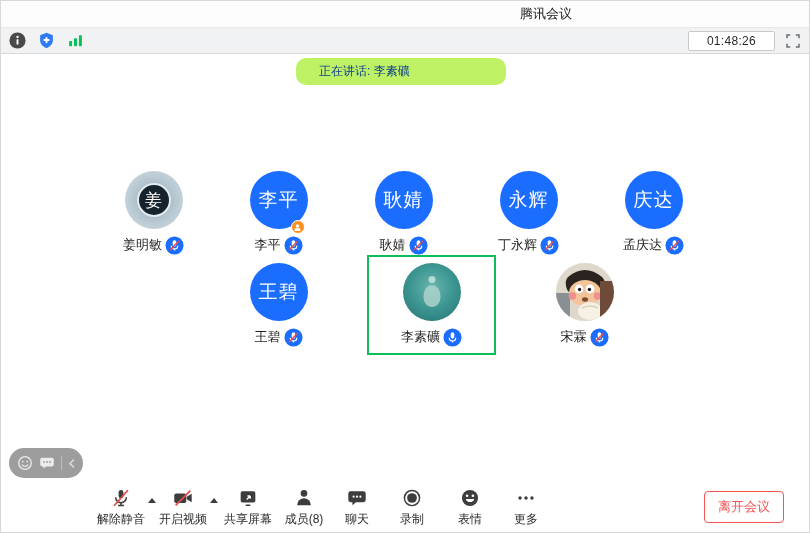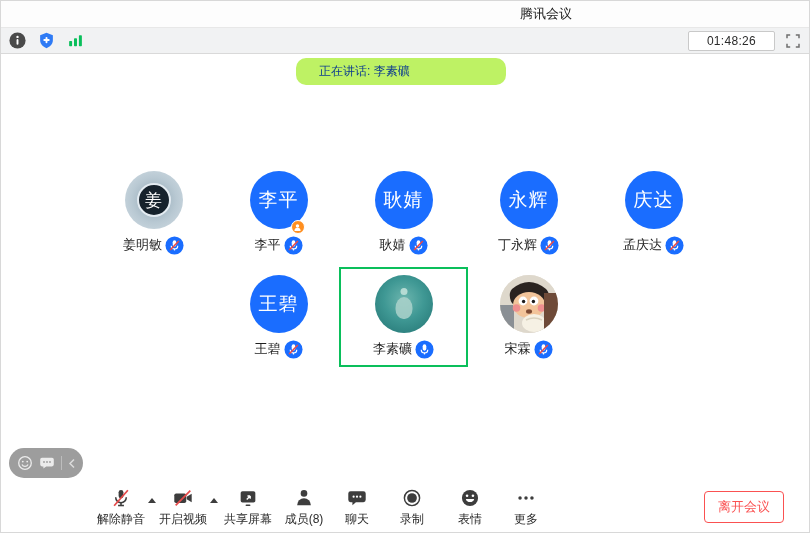--- a/index.html
+++ b/index.html
@@ -20,21 +20,21 @@
   .timer { border:1px solid #c9c9c9; background:#fff; border-radius:2px; font-size:12px; color:#2b2b2b; padding:2px 18px; margin-right:10px; letter-spacing:.3px; }
   .sb-icon { display:flex; align-items:center; justify-content:center; cursor:pointer; }
 
   
   .banner { position:absolute; left:295px; top:57px; width:210px; height:27px; background:#bef264; border-radius:10px;
             color:#0d3c8f; font-size:12px; display:flex; align-items:center; padding-left:23px; }
 
   
   .p-row { position:absolute; display:flex; }
   .p-row.row-1 { left:90px;  top:164px; }
-  .p-row.row-2 { left:215px; top:268px; }
+  .p-row.row-2 { left:215px; top:256px;gap:28px; }
   .cell { width:125px; display:flex; flex-direction:column; align-items:center; padding:6px 0 5px; cursor:pointer; }
   .cell.speaking { outline:2px solid #0abf5b; }
   .avatar { width:58px; height:58px; border-radius:50%; position:relative; flex:none; }
   .avatar.initials { background:#1a6dff; color:#fff; display:flex; align-items:center; justify-content:center; font-size:19px; letter-spacing:1px; }
   .avatar.seal { background:radial-gradient(circle,#8ea4b2 0%,#b9c9d3 55%,#d3dee5 100%); display:flex; align-items:center; justify-content:center; }
   .seal-inner { width:34px; height:34px; border-radius:50%; background:#16222c; color:#fff; font-size:17px;
                 display:flex; align-items:center; justify-content:center; border:2px solid #e3ebf1; }
   .avatar.lotus { background:radial-gradient(circle at 50% 42%,#6cb5ae 0%,#3f9894 45%,#2c807e 80%,#23706f 100%); overflow:hidden; }
   .lotus-drop { position:absolute; left:50%; top:38%; width:17px; height:22px; transform:translateX(-50%);
                 background:#abd2cb; opacity:.85; border-radius:50% 50% 46% 46%; }

